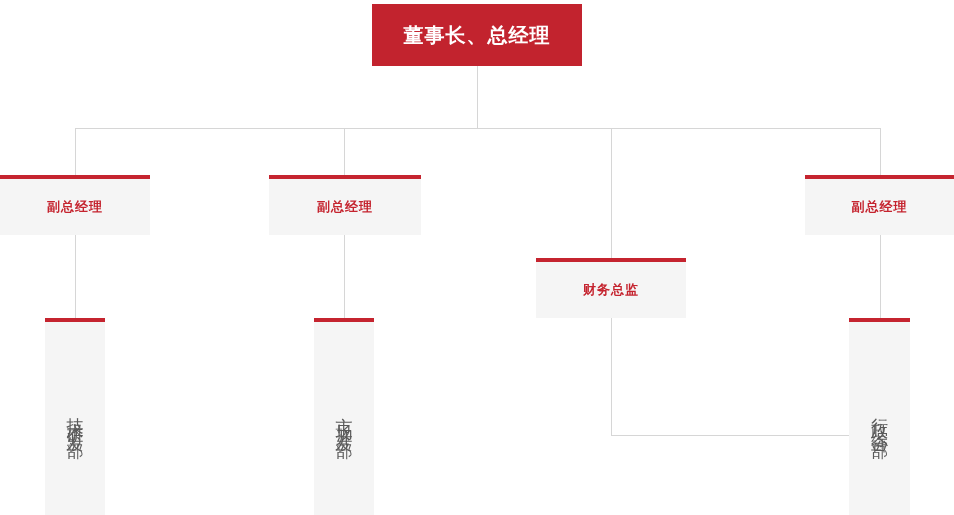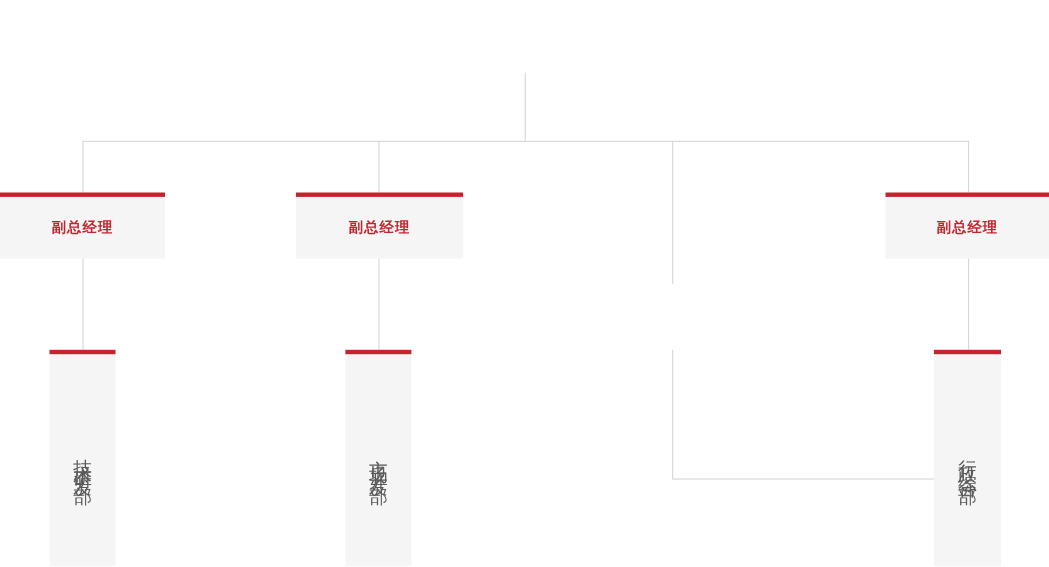--- a/index.html
+++ b/index.html
@@ -80,29 +80,35 @@
   <div class="line v" style="left:75px;  top:128px; height:47px;"></div>
   <div class="line v" style="left:344px; top:128px; height:47px;"></div>
   <div class="line v" style="left:611px; top:128px; height:130px;"></div>
   <div class="line v" style="left:880px; top:128px; height:47px;"></div>
   <div class="line v" style="left:75px;  top:235px; height:83px;"></div>
   <div class="line v" style="left:344px; top:235px; height:83px;"></div>
   <div class="line v" style="left:880px; top:235px; height:83px;"></div>
   <div class="line v" style="left:611px; top:318px; height:117px;"></div>
   <div class="line h" style="left:611px; top:435px; width:238px;"></div>
 
+  <div class="root-node" style="left:372px; top:4px; width:210px; height:62px;">
+    <span>董事长、总经理</span>
+  </div>
 
   <div class="l2-node" style="left:0px; top:175px; width:150px; height:60px;">
     <span>副总经理</span>
   </div>
 
   <div class="l2-node" style="left:269px; top:175px; width:152px; height:60px;">
     <span>副总经理</span>
   </div>
 
+  <div class="l2-node" style="left:536px; top:258px; width:150px; height:60px;">
+    <span>财务总监</span>
+  </div>
 
   <div class="l2-node" style="left:805px; top:175px; width:149px; height:60px;">
     <span>副总经理</span>
   </div>
 
   <div class="dept-node" style="left:45px; top:318px; width:60px; height:197px;">
     <span class="vtext">技术研发部</span>
   </div>
 
   <div class="dept-node" style="left:314px; top:318px; width:60px; height:197px;">

